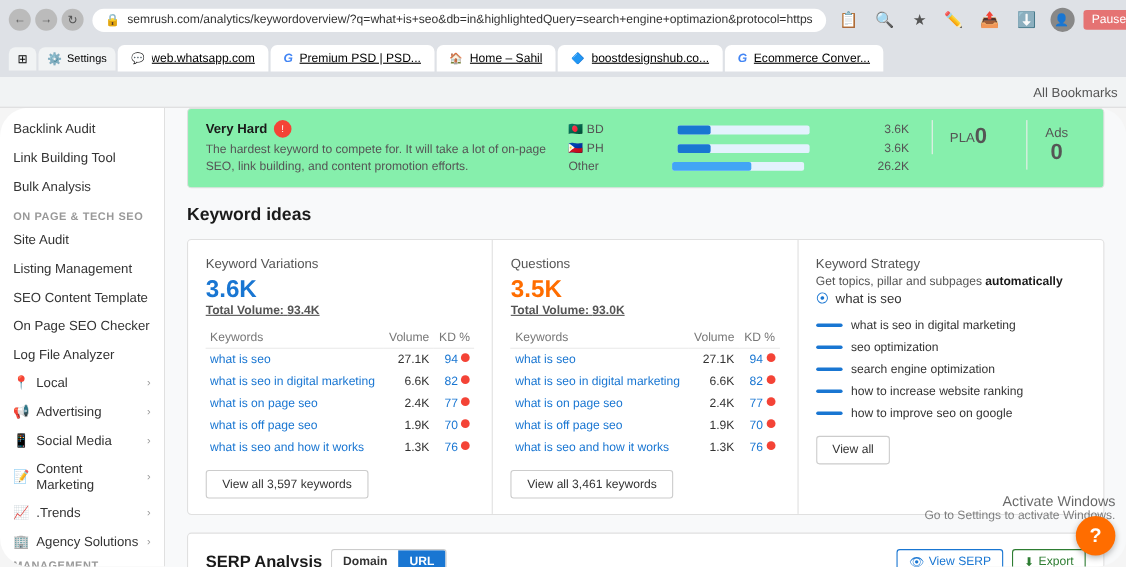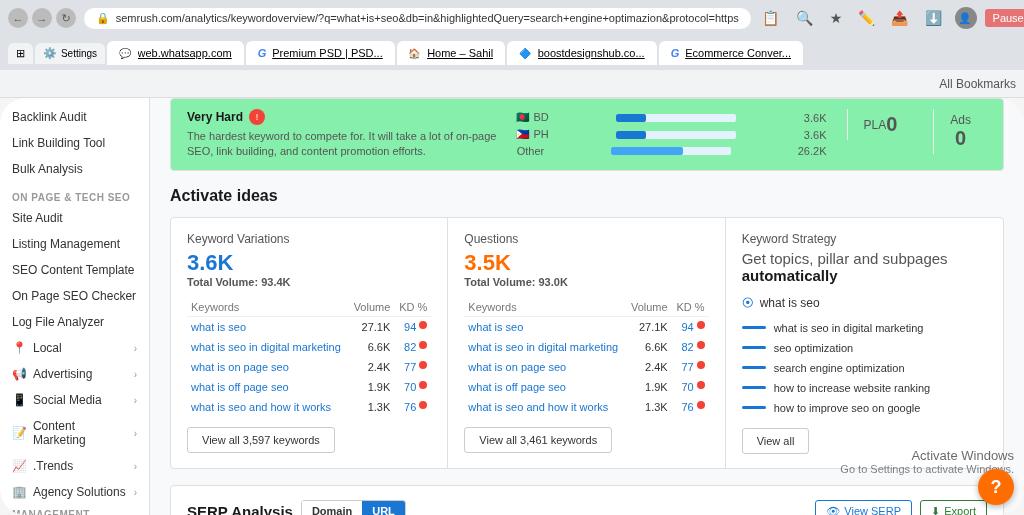--- a/index.html
+++ b/index.html
@@ -38,35 +38,35 @@
 
     
     .section-title { font-size: 16px; font-weight: bold; color: #1a1a1a; margin: 16px 0 12px; }
 
     .keyword-ideas-grid { display: grid; grid-template-columns: 1fr 1fr 1fr; gap: 0; background: white; border: 1px solid #e0e0e0; border-radius: 4px; margin-bottom: 16px; }
     .ki-panel { padding: 14px 16px; border-right: 1px solid #e0e0e0; }
     .ki-panel:last-child { border-right: none; }
     .ki-panel-title { font-size: 12px; color: #555; margin-bottom: 4px; }
     .ki-count { font-size: 22px; font-weight: bold; color: #1976d2; }
     .ki-count-orange { color: #ff6d00; }
-    .ki-volume { font-size: 11px; color: #555; margin-bottom: 10px; }
+    .ki-volume { font-size: 11px; color: #555; margin-bottom: 10px; text-decoration: underline; }
     .ki-volume span { font-weight: bold; }
 
     .ki-table { width: 100%; font-size: 11px; border-collapse: collapse; }
     .ki-table th { color: #777; font-weight: normal; text-align: left; padding: 3px 4px; border-bottom: 1px solid #eee; }
     .ki-table th.right { text-align: right; }
     .ki-table td { padding: 4px 4px; color: #1976d2; cursor: pointer; }
     .ki-table td.num { color: #333; text-align: right; }
     .kd-cell { display: flex; align-items: flex-start; justify-content: flex-end; gap: 3px; }
     .kd-dot { width: 8px; height: 8px; border-radius: 50%; background: #f44336; display: inline-block; }
     .view-all-btn { margin-top: 10px; border: 1px solid #ccc; background: white; padding: 6px 14px; border-radius: 3px; font-size: 11px; cursor: pointer; color: #333; }
 
     
     .ks-panel { padding: 14px 16px; }
-    .ks-subtitle { font-size: 15px; color: #555; margin-bottom: 12px; }
+    .ks-subtitle { font-size: 11px; color: #555; margin-bottom: 2px; }
     .ks-subtitle strong { color: #1a1a1a; }
     .ks-selected { font-size: 12px; color: #333; margin-bottom: 8px; display: flex; align-items: center; gap: 6px; }
     .ks-radio { color: #1976d2; }
     .ks-list { list-style: none; font-size: 11px; }
     .ks-list li { padding: 4px 0; display: flex; align-items: center; gap: 8px; color: #333; }
     .ks-bar { width: 24px; height: 3px; background: #1976d2; display: inline-block; border-radius: 2px; flex-shrink: 0; }
     .ks-view-all { border: 1px solid #ccc; background: white; padding: 6px 14px; border-radius: 3px; font-size: 11px; cursor: pointer; color: #333; margin-top: 10px; }
 
     
     .serp-section { background: white; border: 1px solid #e0e0e0; border-radius: 4px; padding: 14px 16px; }
@@ -258,21 +258,21 @@
         <div style="display:flex;flex-direction:row;align-items:center;padding:4px 16px;border-left:1px solid #eee;">
           <span style="font-size:12px;color:#555;">PLA</span>
           <span style="font-size:20px;font-weight:bold;">0</span>
         </div>
         <div style="display:flex;flex-direction:column;align-items:center;padding:4px 16px;border-left:1px solid #eee;">
           <span style="font-size:12px;color:#555;">Ads</span>
           <span style="font-size:20px;font-weight:bold;">0</span>
         </div>
       </div>
 
-      <div class="section-title">Activate ideas</div>
+      <div class="section-title">Keyword ideas</div>
 
       <div class="keyword-ideas-grid">
 
         <div class="ki-panel">
           <div class="ki-panel-title">Keyword Variations</div>
           <div class="ki-count">3.6K</div>
           <div class="ki-volume">
             <span>Total Volume:</span>
             <span>93.4K</span>
           </div>

